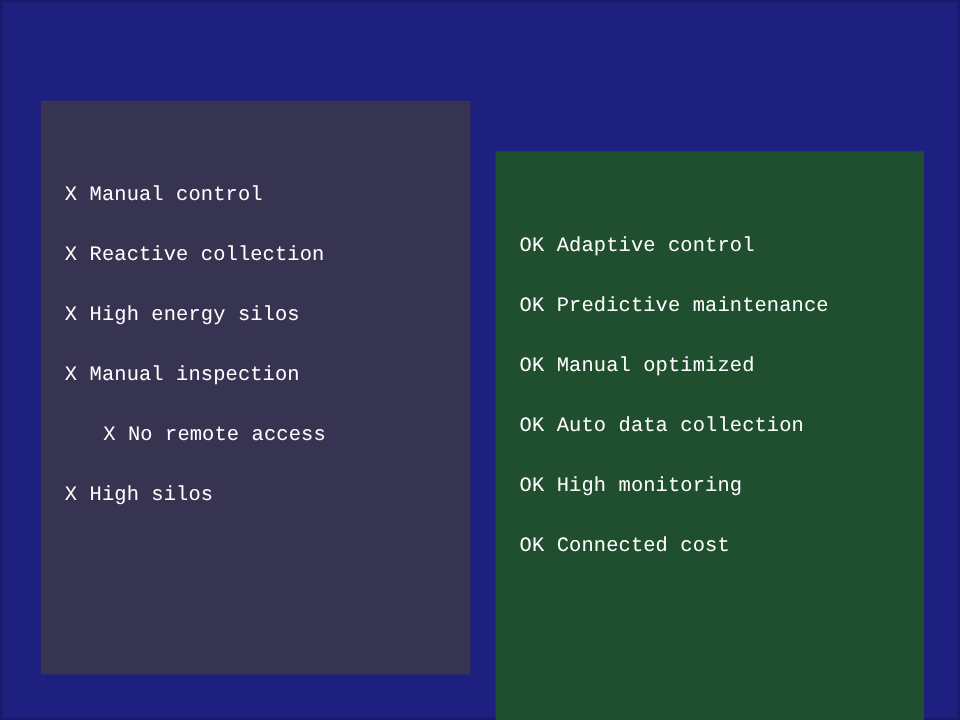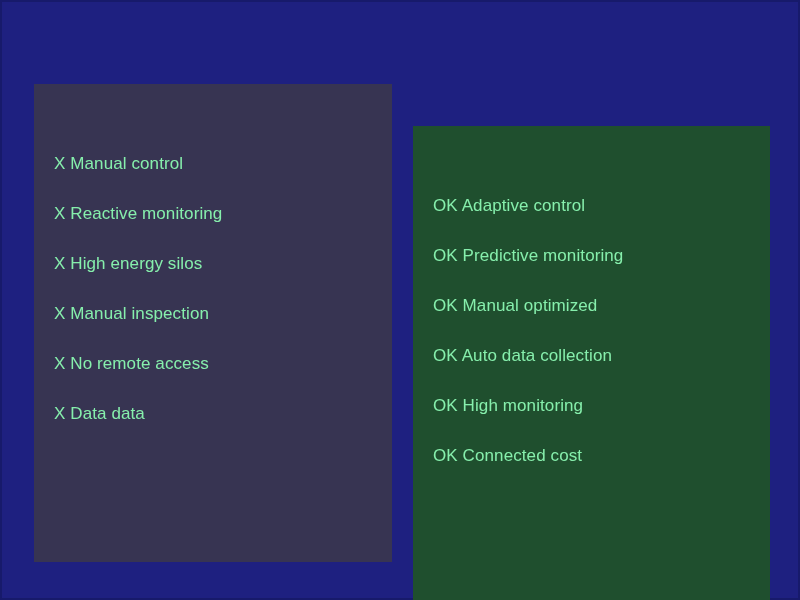--- a/index.html
+++ b/index.html
@@ -52,53 +52,53 @@
     margin: 0;
     padding: 0;
     list-style: none;
   }
   .list-item {
     position: absolute;
     left: 20px;
     height: 22px;
     line-height: 22px;
     white-space: nowrap;
-    color: #86efac;
+    color: #ffffff;
     font-size: 17px;
-    font-family: Liberation Sans, sans-serif;
+    font-family: Liberation Mono, monospace;
     font-weight: 400;
     letter-spacing: 0.1px;
   }
   .list-item .marker {
     display: inline;
   }
   .list-item .label {
     display: inline;
   }
 </style>
 </head>
 <body>
 
 <div id="slide" style="background: rgb(30, 32, 128);">
 
   <div class="panel" id="panel-before" style="background: rgb(55, 52, 82);">
     <ul class="item-list" id="before-list">
         <li class="list-item" style="top: 69px;"><span class="marker">X</span> <span class="label">Manual control</span></li>
-        <li class="list-item" style="top: 119px;"><span class="marker">X</span> <span class="label">Reactive monitoring</span></li>
+        <li class="list-item" style="top: 119px;"><span class="marker">X</span> <span class="label">Reactive collection</span></li>
         <li class="list-item" style="top: 169px;"><span class="marker">X</span> <span class="label">High energy silos</span></li>
         <li class="list-item" style="top: 219px;"><span class="marker">X</span> <span class="label">Manual inspection</span></li>
-        <li class="list-item" style="top: 269px;"><span class="marker">X</span> <span class="label">No remote access</span></li>
-        <li class="list-item" style="top: 319px;"><span class="marker">X</span> <span class="label">Data data</span></li>
+        <li class="list-item" style="top: 269px; margin-left: 32px;"><span class="marker">X</span> <span class="label">No remote access</span></li>
+        <li class="list-item" style="top: 319px;"><span class="marker">X</span> <span class="label">High silos</span></li>
       </ul>
   </div>
 
   <div class="panel" id="panel-after" style="background: rgb(31, 79, 46); margin-top: 42px;">
     <ul class="item-list" id="after-list">
         <li class="list-item" style="top: 69px;"><span class="marker">OK</span> <span class="label">Adaptive control</span></li>
-        <li class="list-item" style="top: 119px;"><span class="marker">OK</span> <span class="label">Predictive monitoring</span></li>
+        <li class="list-item" style="top: 119px;"><span class="marker">OK</span> <span class="label">Predictive maintenance</span></li>
         <li class="list-item" style="top: 169px;"><span class="marker">OK</span> <span class="label">Manual optimized</span></li>
         <li class="list-item" style="top: 219px;"><span class="marker">OK</span> <span class="label">Auto data collection</span></li>
         <li class="list-item" style="top: 269px;"><span class="marker">OK</span> <span class="label">High monitoring</span></li>
         <li class="list-item" style="top: 319px;"><span class="marker">OK</span> <span class="label">Connected cost</span></li>
       </ul>
   </div>
 
 </div>
 
 </body></html>

